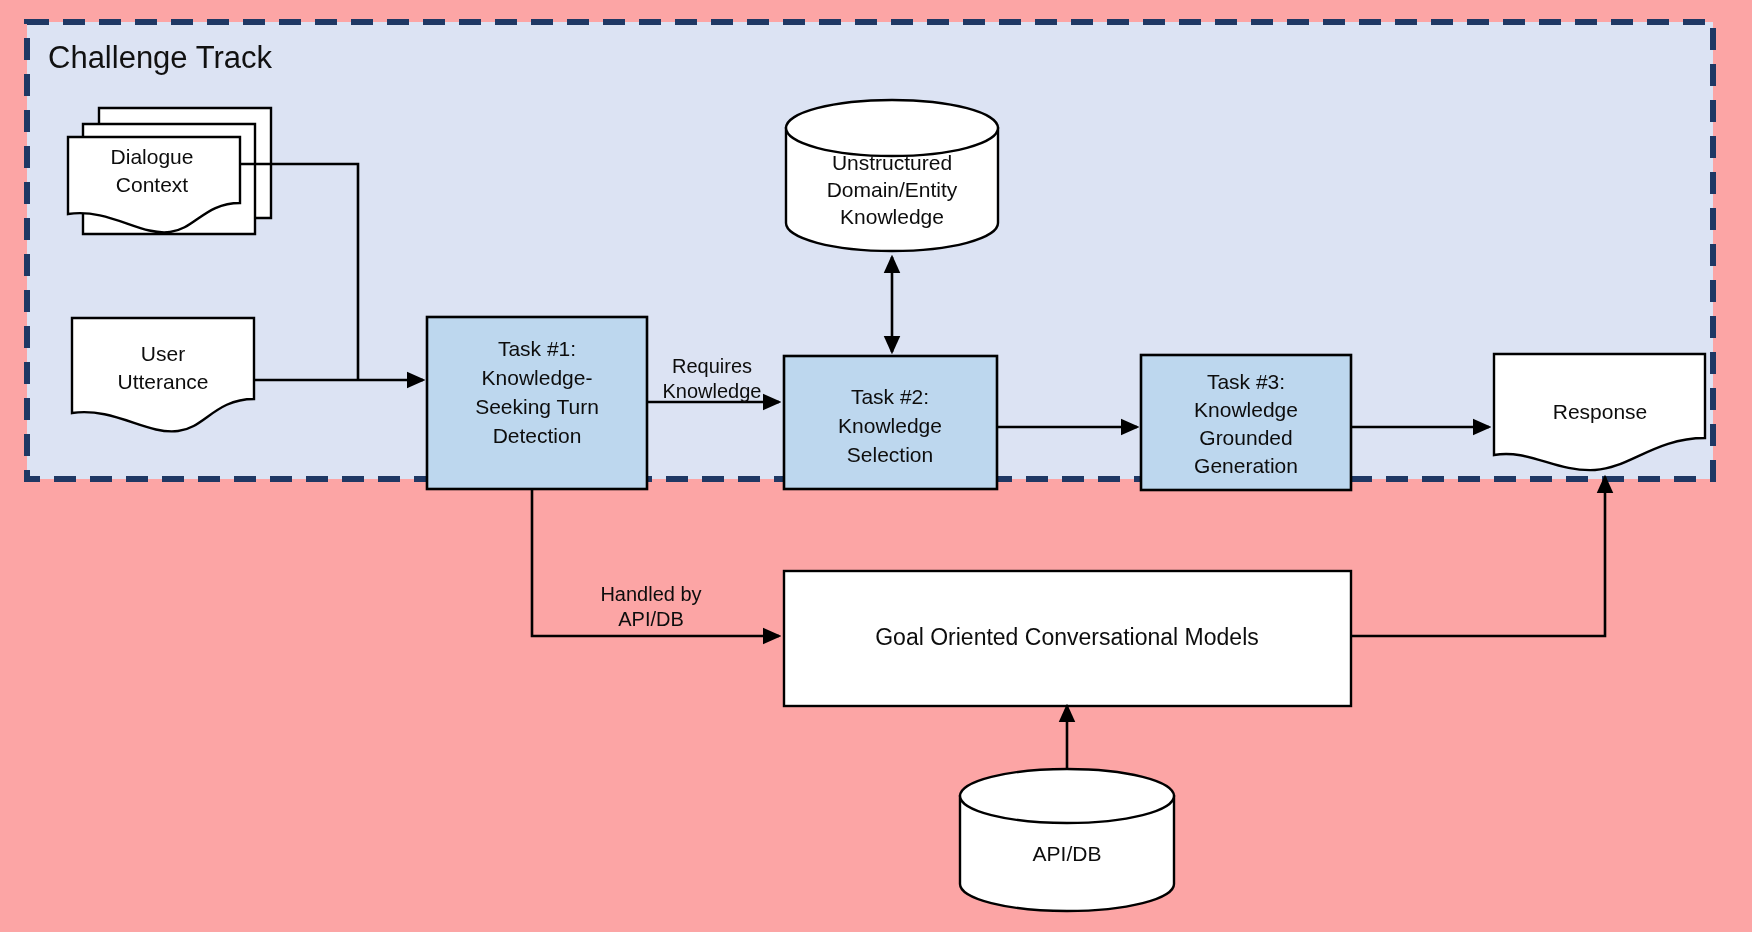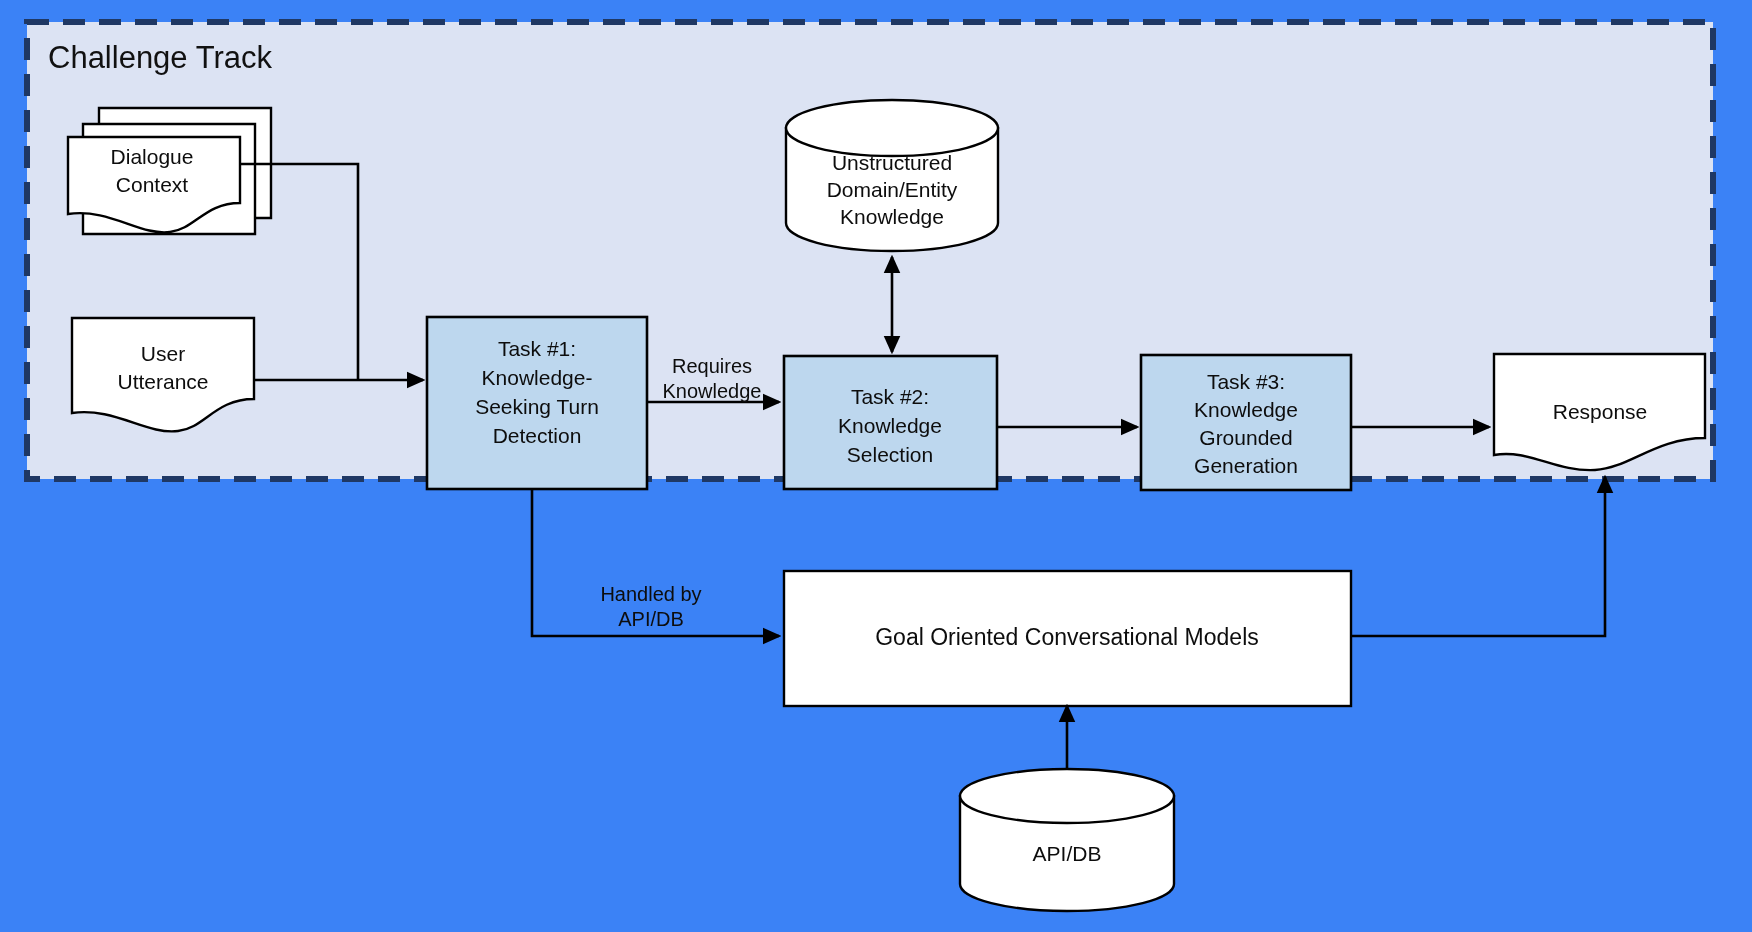--- a/index.html
+++ b/index.html
@@ -7,21 +7,21 @@
     padding: 0;
     background: #ffffff;
   }
   body {
     font-family: "Liberation Sans", sans-serif;
   }
   #canvas {
     position: relative;
     width: 1752px;
     height: 932px;
-    background: #3b82f6;
+    background: #fca5a5;
     overflow: hidden;
   }
   svg#diagram {
     position: absolute;
     left: 0;
     top: 0;
     width: 1752px;
     height: 932px;
   }
   .shape-outline {

